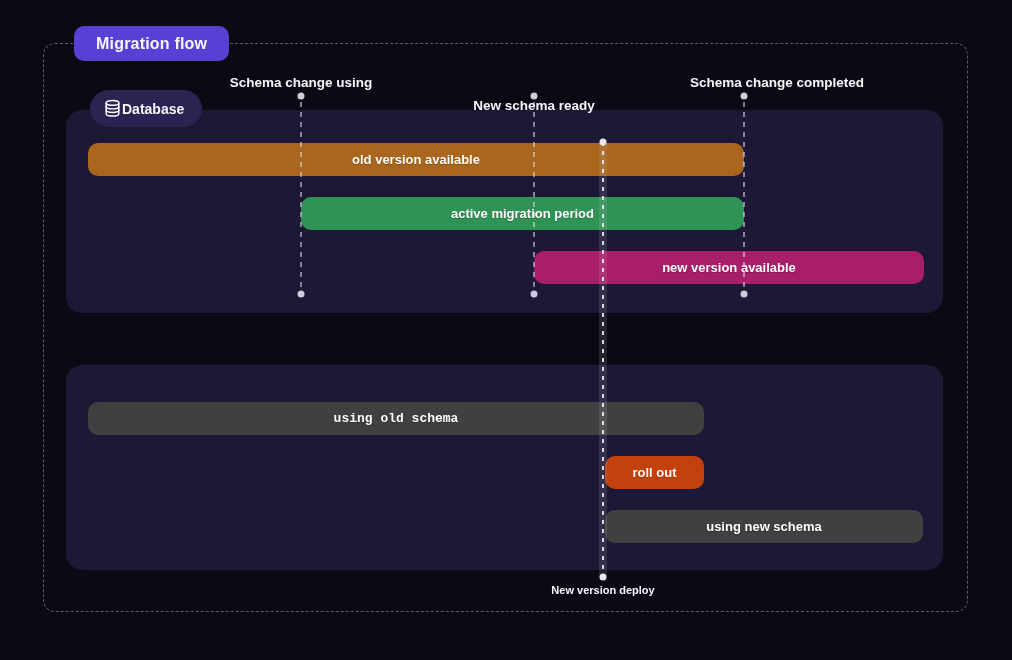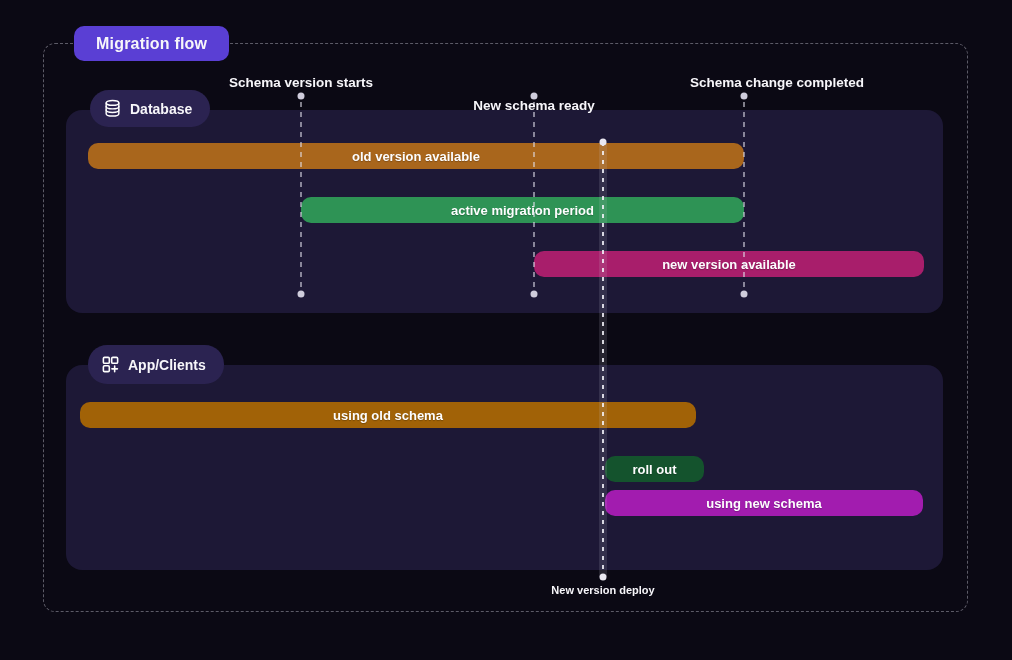--- a/index.html
+++ b/index.html
@@ -37,32 +37,32 @@
     border-radius: 16px;
     z-index: 1;
   }
   .panel.database { top: 110px; height: 203px; }
   .panel.apps     { top: 365px; height: 205px; }
 
   .section-badge {
     position: absolute;
     background: #2b2351;
     border-radius: 19px;
-    display: flex; align-items: center; gap: 8px;
+    display: flex; align-items: center; gap: 0;
     padding: 0 18px 0 13px;
     font-size: 14px; font-weight: bold;
     z-index: 5;
   }
   .section-badge.database { left: 90px; top: 90px;  height: 37px; }
   .section-badge.apps     { left: 88px; top: 345px; height: 39px; }
   .section-badge svg { display: block; }
 
   .bar {
     position: absolute;
-    height: 26px;
+    height: 33px;
     border-radius: 10px;
     display: flex; align-items: center; justify-content: center;
     font-size: 13px; font-weight: bold;
     color: #fdfdfe;
     z-index: 2;
     text-shadow: 0 1px 1px rgba(0,0,0,0.25);
   }
 
   .marker-label {
     position: absolute;
@@ -134,24 +134,24 @@
     <span>Migration flow</span>
   </div>
 
   <div class="panel database"></div>
   <div class="panel apps"></div>
 
   <div id="gen-layer">
       <div class="bar" style="left: 88px; top: 143px; width: 656px; background: rgb(169, 102, 28);">old version available</div>
       <div class="bar" style="left: 301px; top: 197px; width: 443px; background: rgb(46, 147, 85);">active migration period</div>
       <div class="bar" style="left: 534px; top: 251px; width: 390px; background: rgb(168, 30, 107);">new version available</div>
-      <div class="bar" style="left: 80px; top: 402px; width: 616px; background: #a16207;">using old schema</div>
-      <div class="bar" style="left: 605px; top: 456px; width: 99px; background: #14532d;">roll out</div>
-      <div class="bar" style="left: 605px; top: 490px; width: 318px; background: #a21caf;">using new schema</div>
-      <div class="marker-label" style="left: 301px; top: 75px;">Schema version starts</div>
+      <div class="bar" style="left: 88px; top: 402px; width: 616px; background: #404040; font-family: Liberation Mono, monospace;">using old schema</div>
+      <div class="bar" style="left: 605px; top: 456px; width: 99px; background: #c2410c;">roll out</div>
+      <div class="bar" style="left: 605px; top: 510px; width: 318px; background: #404040;">using new schema</div>
+      <div class="marker-label" style="left: 301px; top: 75px;">Schema change using</div>
       <div class="marker-dot" style="left: 301px; top: 96px;"></div>
       <div class="marker-line" style="left: 301px; top: 102px; height: 188px;"></div>
       <div class="marker-dot" style="left: 301px; top: 294px;"></div>
       <div class="marker-label" style="left: 534px; top: 75px; margin-top: 23px;">New schema ready</div>
       <div class="marker-dot" style="left: 534px; top: 96px;"></div>
       <div class="marker-line" style="left: 534px; top: 102px; height: 188px;"></div>
       <div class="marker-dot" style="left: 534px; top: 294px;"></div>
       <div class="marker-label" style="left: 744px; top: 75px; margin-left: 33px;">Schema change completed</div>
       <div class="marker-dot" style="left: 744px; top: 96px;"></div>
       <div class="marker-line" style="left: 744px; top: 102px; height: 188px;"></div>
@@ -168,26 +168,14 @@
       <svg width="19" height="19" viewBox="0 0 24 24" fill="none" stroke="#ffffff" stroke-width="1.8" stroke-linecap="round">
         <ellipse cx="12" cy="5" rx="8" ry="3"></ellipse>
         <path d="M4 5v4.5c0 1.66 3.58 3 8 3s8-1.34 8-3V5"></path>
         <path d="M4 9.5V14c0 1.66 3.58 3 8 3s8-1.34 8-3V9.5"></path>
         <path d="M4 14v4.5c0 1.66 3.58 3 8 3s8-1.34 8-3V14"></path>
       </svg>
     </span>
     <span>Database</span>
   </div>
 
-  <div class="section-badge apps">
-    <span>
-      <svg width="19" height="19" viewBox="0 0 24 24" fill="none" stroke="#ffffff" stroke-width="2" stroke-linecap="round" stroke-linejoin="round">
-        <rect x="3" y="3" width="7.5" height="7.5" rx="1.5"></rect>
-        <rect x="13.5" y="3" width="7.5" height="7.5" rx="1.5"></rect>
-        <rect x="3" y="13.5" width="7.5" height="7.5" rx="1.5"></rect>
-        <line x1="17.25" y1="14" x2="17.25" y2="21"></line>
-        <line x1="13.75" y1="17.5" x2="20.75" y2="17.5"></line>
-      </svg>
-    </span>
-    <span>App/Clients</span>
-  </div>
 
 </div>
 
 </body></html>

